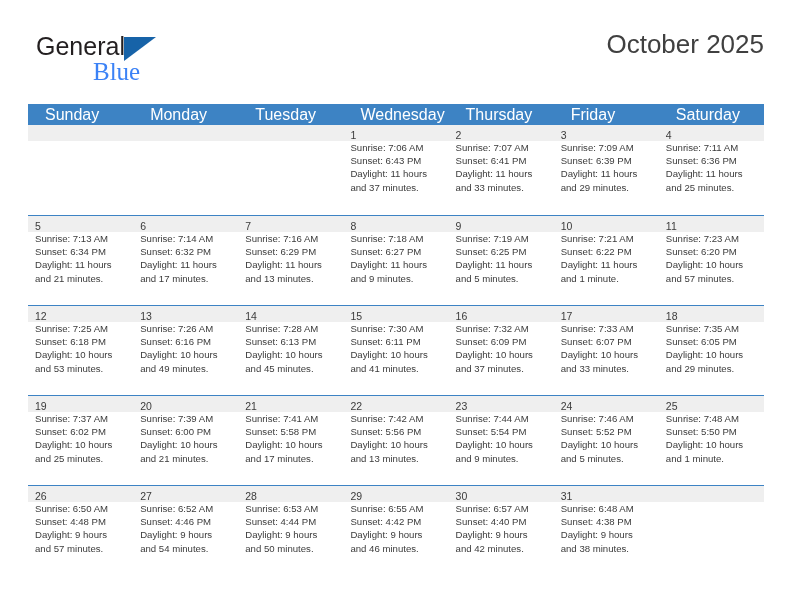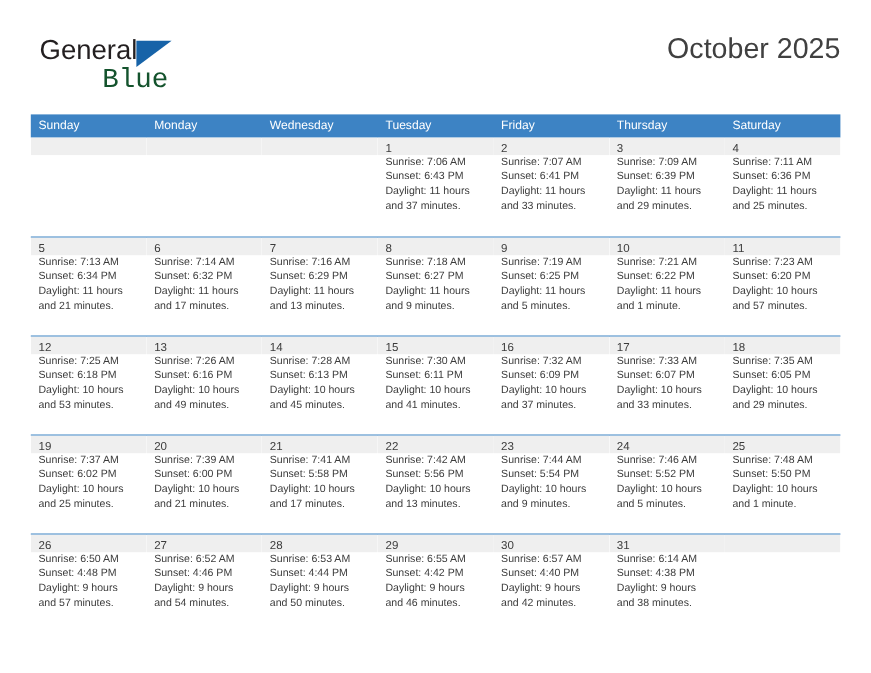--- a/index.html
+++ b/index.html
@@ -43,22 +43,22 @@
     font-size: 25px;
     letter-spacing: 0px;
     color: #231f20;
     font-family: "Liberation Sans", sans-serif;
   }
   .brand-blue {
     position: absolute;
     left: 57px;
     top: 26px;
     font-size: 25px;
-    color: #14532d;
-    font-family: Liberation Mono, monospace;
+    color: #3b82f6;
+    font-family: Liberation Serif, serif;
   }
   .brand-triangle {
     position: absolute;
     left: 88px;
     top: 5px;
     width: 0;
     height: 0;
     border-left: 32px solid #1763a8;
     border-bottom: 24px solid transparent;
   }
@@ -91,23 +91,23 @@
     width: 736px;
   }
   .dow-row {
     display: flex;
     background: #3d83c4;
     height: 21px;
   }
   .dow {
     flex: 1 1 0;
     color: #ffffff;
-    font-size: 11px;
+    font-size: 16px;
     line-height: 21px;
-    padding-left: 7px;
+    padding-left: 17px;
     box-sizing: border-box;
     overflow: hidden;
     white-space: nowrap;
   }
   .week {
     display: flex;
     height: 90px;
     border-top: 1.2px solid #3d83c4;
     box-sizing: border-box;
   }
@@ -161,24 +161,24 @@
       <div class="cal-title">October 2025</div>
     </div>
 
   </div>
 
   <div class="calendar">
 
     <div class="dow-row">
       <div class="dow">Sunday</div>
       <div class="dow">Monday</div>
+      <div class="dow">Tuesday</div>
       <div class="dow">Wednesday</div>
-      <div class="dow">Tuesday</div>
+      <div class="dow">Thursday</div>
       <div class="dow">Friday</div>
-      <div class="dow">Thursday</div>
       <div class="dow">Saturday</div>
     </div>
 
     <div id="weeks-container">
         <div class="week first">
           <div class="cell empty">
             <div class="cell-datebar"><span class="cell-date"></span></div>
             <div class="cell-body">
               <div class="cell-line"></div>
               <div class="cell-line"></div>
@@ -478,21 +478,21 @@
             <div class="cell-body">
               <div class="cell-line">Sunrise: 6:57 AM</div>
               <div class="cell-line">Sunset: 4:40 PM</div>
               <div class="cell-line">Daylight: 9 hours</div>
               <div class="cell-line">and 42 minutes.</div>
             </div>
           </div>
           <div class="cell">
             <div class="cell-datebar"><span class="cell-date">31</span></div>
             <div class="cell-body">
-              <div class="cell-line">Sunrise: 6:14 AM</div>
+              <div class="cell-line">Sunrise: 6:48 AM</div>
               <div class="cell-line">Sunset: 4:38 PM</div>
               <div class="cell-line">Daylight: 9 hours</div>
               <div class="cell-line">and 38 minutes.</div>
             </div>
           </div>
           <div class="cell empty">
             <div class="cell-datebar"><span class="cell-date"></span></div>
             <div class="cell-body">
               <div class="cell-line"></div>
               <div class="cell-line"></div>

